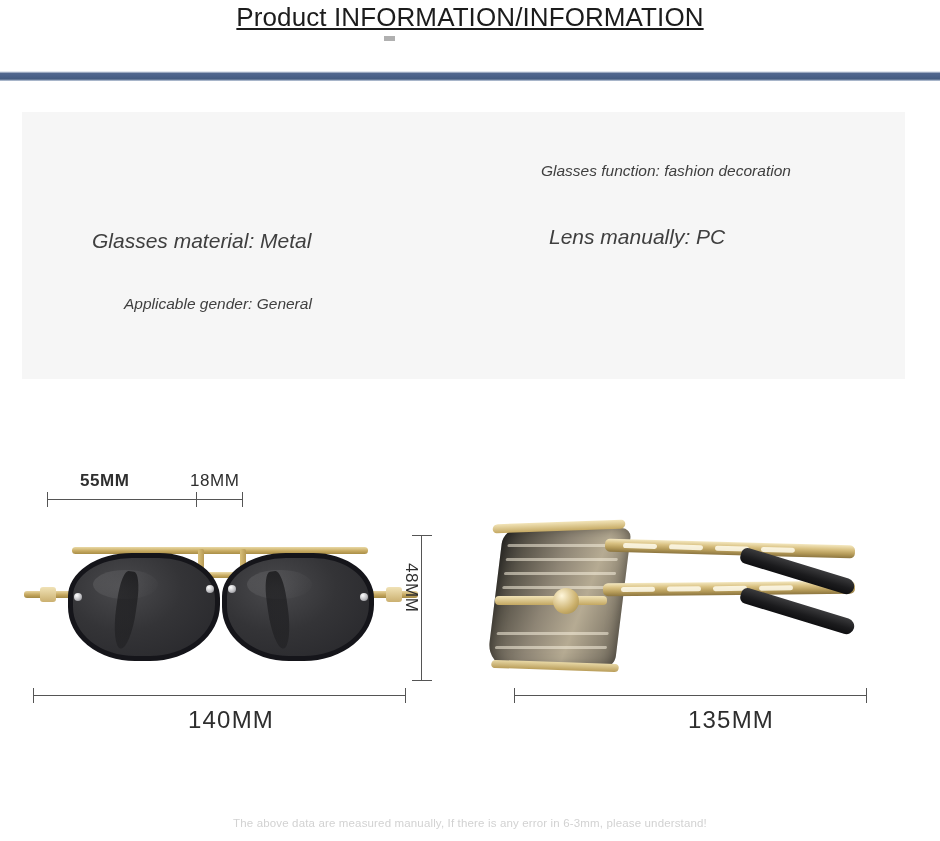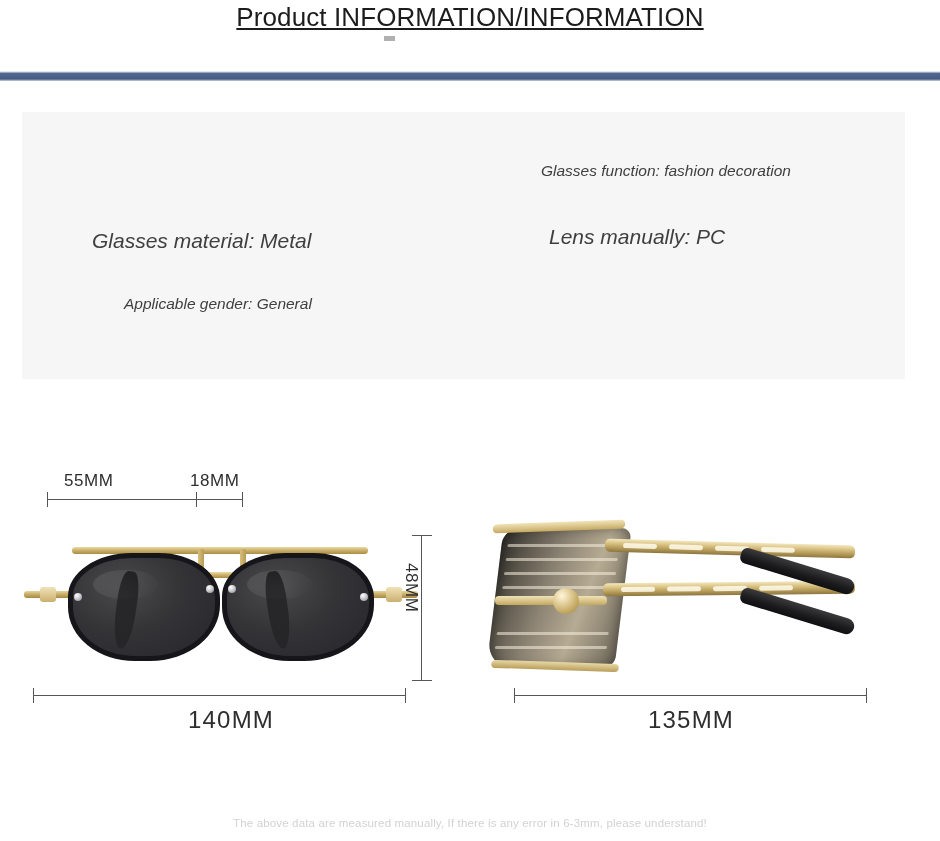--- a/index.html
+++ b/index.html
@@ -343,21 +343,21 @@
   <div class="spec-item spec-lg" id="spec-material">Glasses material: Metal</div>
 
   <div class="spec-item spec-lg" id="spec-lens">Lens manually: PC</div>
 
   <div class="spec-item spec-sm" id="spec-gender">Applicable gender: General</div>
 
 </div>
 
 <div id="diagram-area">
 
-  <div class="dim-label" style="left:64px; top:41px;">55MM</div>
+  <div class="dim-label" style="left:80px; top:41px;font-weight:bold;">55MM</div>
   <div class="dim-label" style="left:190px; top:41px;">18MM</div>
 
   <div class="rule-h" style="left:47px; top:69px; width:195px;"></div>
   <div class="tick-v" style="left:47px;  top:62px; height:15px;"></div>
   <div class="tick-v" style="left:196px; top:62px; height:15px;"></div>
   <div class="tick-v" style="left:242px; top:62px; height:15px;"></div>
 
   <div id="front-view">
     <div id="brow-bar"></div>
     <div class="bridge-post" id="bp-left"></div>
@@ -421,16 +421,16 @@
       <div class="temple-link" style="left:110px; top:4px;"></div>
       <div class="temple-link" style="left:156px; top:4px;"></div>
     </div>
     <div class="side-tip" id="tip-upper"></div>
     <div class="side-tip" id="tip-lower"></div>
   </div>
 
   <div class="rule-h" style="left:514px; top:265px; width:352px;"></div>
   <div class="tick-v" style="left:514px; top:258px; height:15px;"></div>
   <div class="tick-v" style="left:866px; top:258px; height:15px;"></div>
-  <div class="dim-label dim-label-big" style="left:648px; top:276px;">135MM</div>
+  <div class="dim-label dim-label-big" style="left:688px; top:276px;">135MM</div>
 </div>
 
 <div id="footer-note">The above data are measured manually, If there is any error in 6-3mm, please understand!</div>
 
 </body></html>

